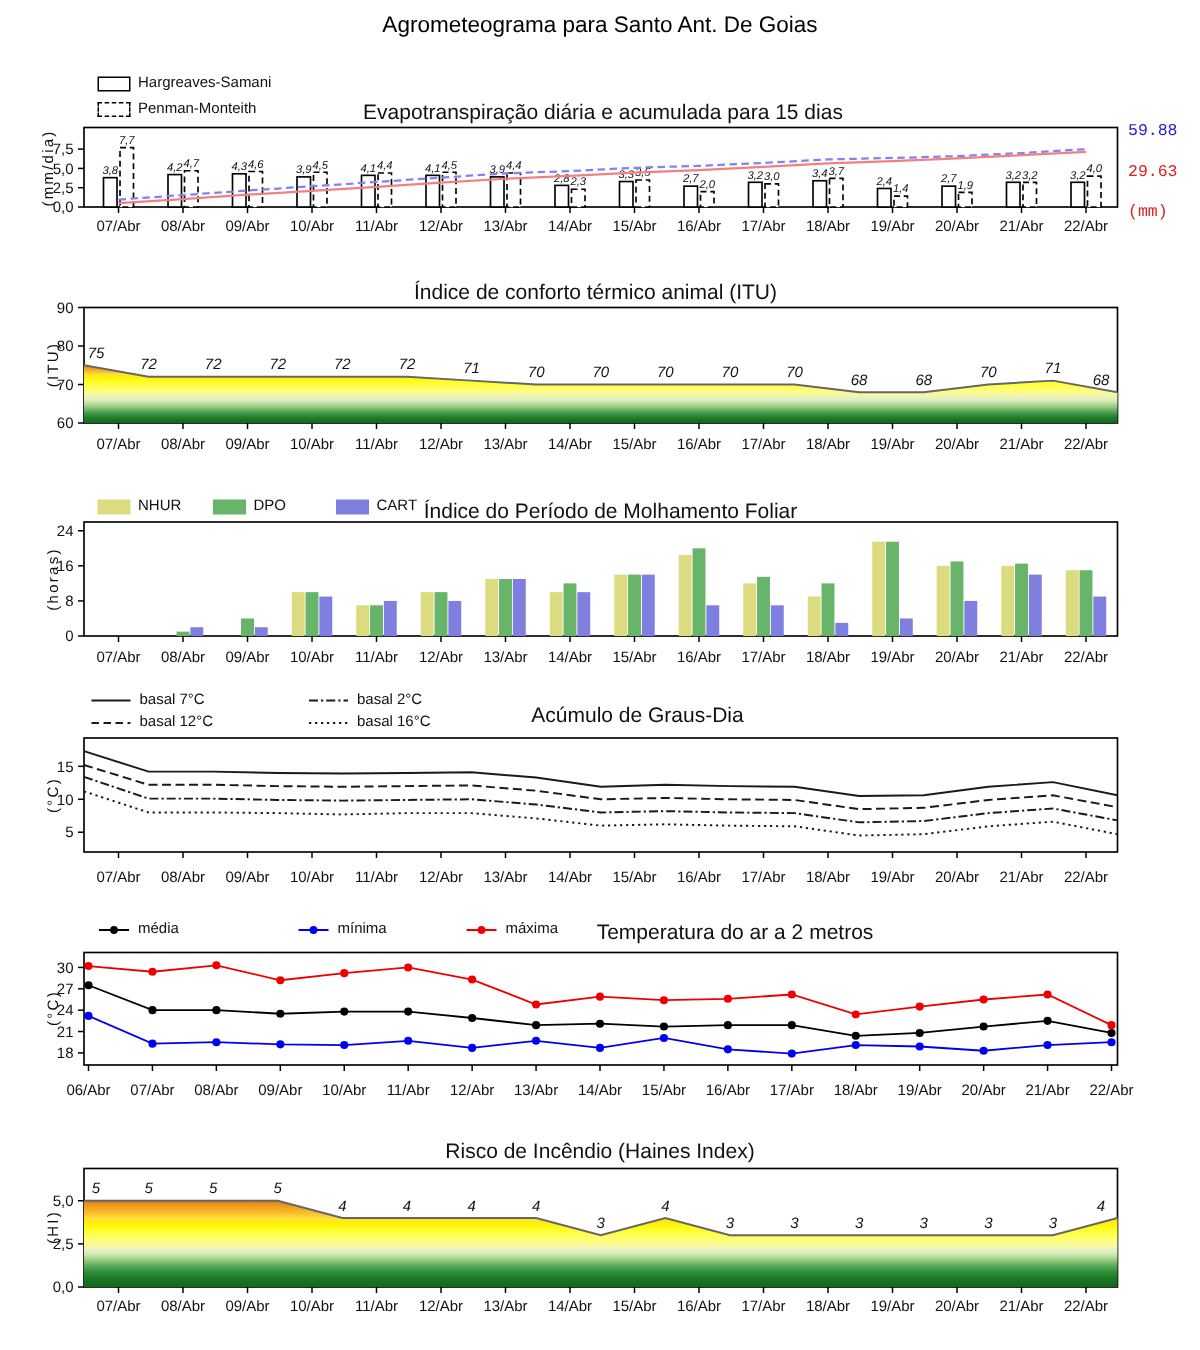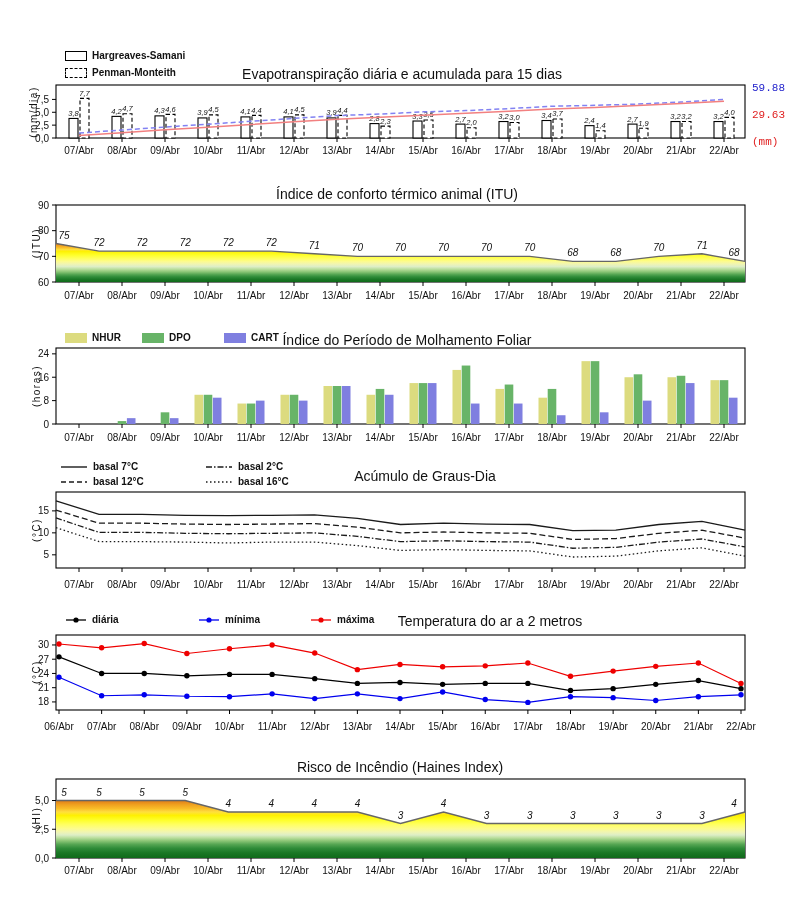--- a/index.html
+++ b/index.html
@@ -2,21 +2,21 @@
 <html><head>
 <meta charset="utf-8">
 <style>
   html,body{margin:0;padding:0;background:#fff;}
   #fig{position:relative;width:800px;height:900px;background:#fff;
        font-family:"Liberation Sans","DejaVu Sans",sans-serif;color:#111;overflow:hidden;}
   .abs{position:absolute;}
   .title-main{font-size:15px;color:#000;white-space:nowrap;transform:translateX(-50%);}
   .subtitle{font-size:14px;white-space:nowrap;transform:translateX(-50%);}
   .ylab{font-size:10px;letter-spacing:1.5px;transform:translate(-50%,-50%) rotate(-90deg);white-space:nowrap;}
-  .leg-label{font-size:10px;white-space:nowrap;font-weight:bold;}
+  .leg-label{font-size:10px;white-space:nowrap;}
   .leg-row{position:absolute;display:flex;align-items:center;gap:5px;}
   .swatch-box{width:20px;height:8px;background:#fff;border:1.2px solid #000;}
   .swatch-box.dashed{border-style:dashed;}
   .swatch-fill{width:22px;height:10px;}
   .ann{font-size:11px;white-space:nowrap;font-family:Liberation Mono, monospace;}
   svg text{font-family:"Liberation Sans","DejaVu Sans",sans-serif;}
 </style>
 </head>
 <body>
 
@@ -523,20 +523,21 @@
         <circle cx="485.25" cy="665.8544303797469" r="2.7" fill="#ee0000"></circle>
         <circle cx="527.875" cy="663.006329113924" r="2.7" fill="#ee0000"></circle>
         <circle cx="570.5" cy="676.2974683544304" r="2.7" fill="#ee0000"></circle>
         <circle cx="613.125" cy="671.0759493670886" r="2.7" fill="#ee0000"></circle>
         <circle cx="655.75" cy="666.3291139240506" r="2.7" fill="#ee0000"></circle>
         <circle cx="698.375" cy="663.006329113924" r="2.7" fill="#ee0000"></circle>
         <circle cx="741" cy="683.4177215189874" r="2.7" fill="#ee0000"></circle>
       </g>
     </svg>
 
+  <div class="abs title-main" style="left:400px;top:8px">Agrometeograma para Santo Ant. De Goias</div>
 
   <div class="leg-row" style="left:65px;top:50px">
     <span class="swatch-box"></span>
     <span class="leg-label">Hargreaves-Samani</span>
   </div>
   <div class="leg-row" style="left:65px;top:67px">
     <span class="swatch-box dashed"></span>
     <span class="leg-label">Penman-Monteith</span>
   </div>
   <div class="abs subtitle" style="left:402px;top:66px">Evapotranspiração diária e acumulada para 15 dias</div>
@@ -588,21 +589,21 @@
     <span class="leg-label">basal 16°C</span>
   </div>
   <div class="abs subtitle" style="left:425px;top:468px">Acúmulo de Graus-Dia</div>
   <div class="abs ylab" style="left:36px;top:530px">(°C)</div>
 
   <div class="leg-row" style="left:65px;top:614px">
     <svg width="22" height="10">
         <line x1="1" y1="5" x2="21" y2="5" stroke="#000" stroke-width="1.3"></line>
         <circle cx="11" cy="5" r="2.6" fill="#000"></circle>
       </svg>
-    <span class="leg-label">diária</span>
+    <span class="leg-label">média</span>
   </div>
   <div class="leg-row" style="left:198px;top:614px">
     <svg width="22" height="10">
         <line x1="1" y1="5" x2="21" y2="5" stroke="#0000ee" stroke-width="1.3"></line>
         <circle cx="11" cy="5" r="2.6" fill="#0000ee"></circle>
       </svg>
     <span class="leg-label">mínima</span>
   </div>
   <div class="leg-row" style="left:310px;top:614px">
     <svg width="22" height="10">

